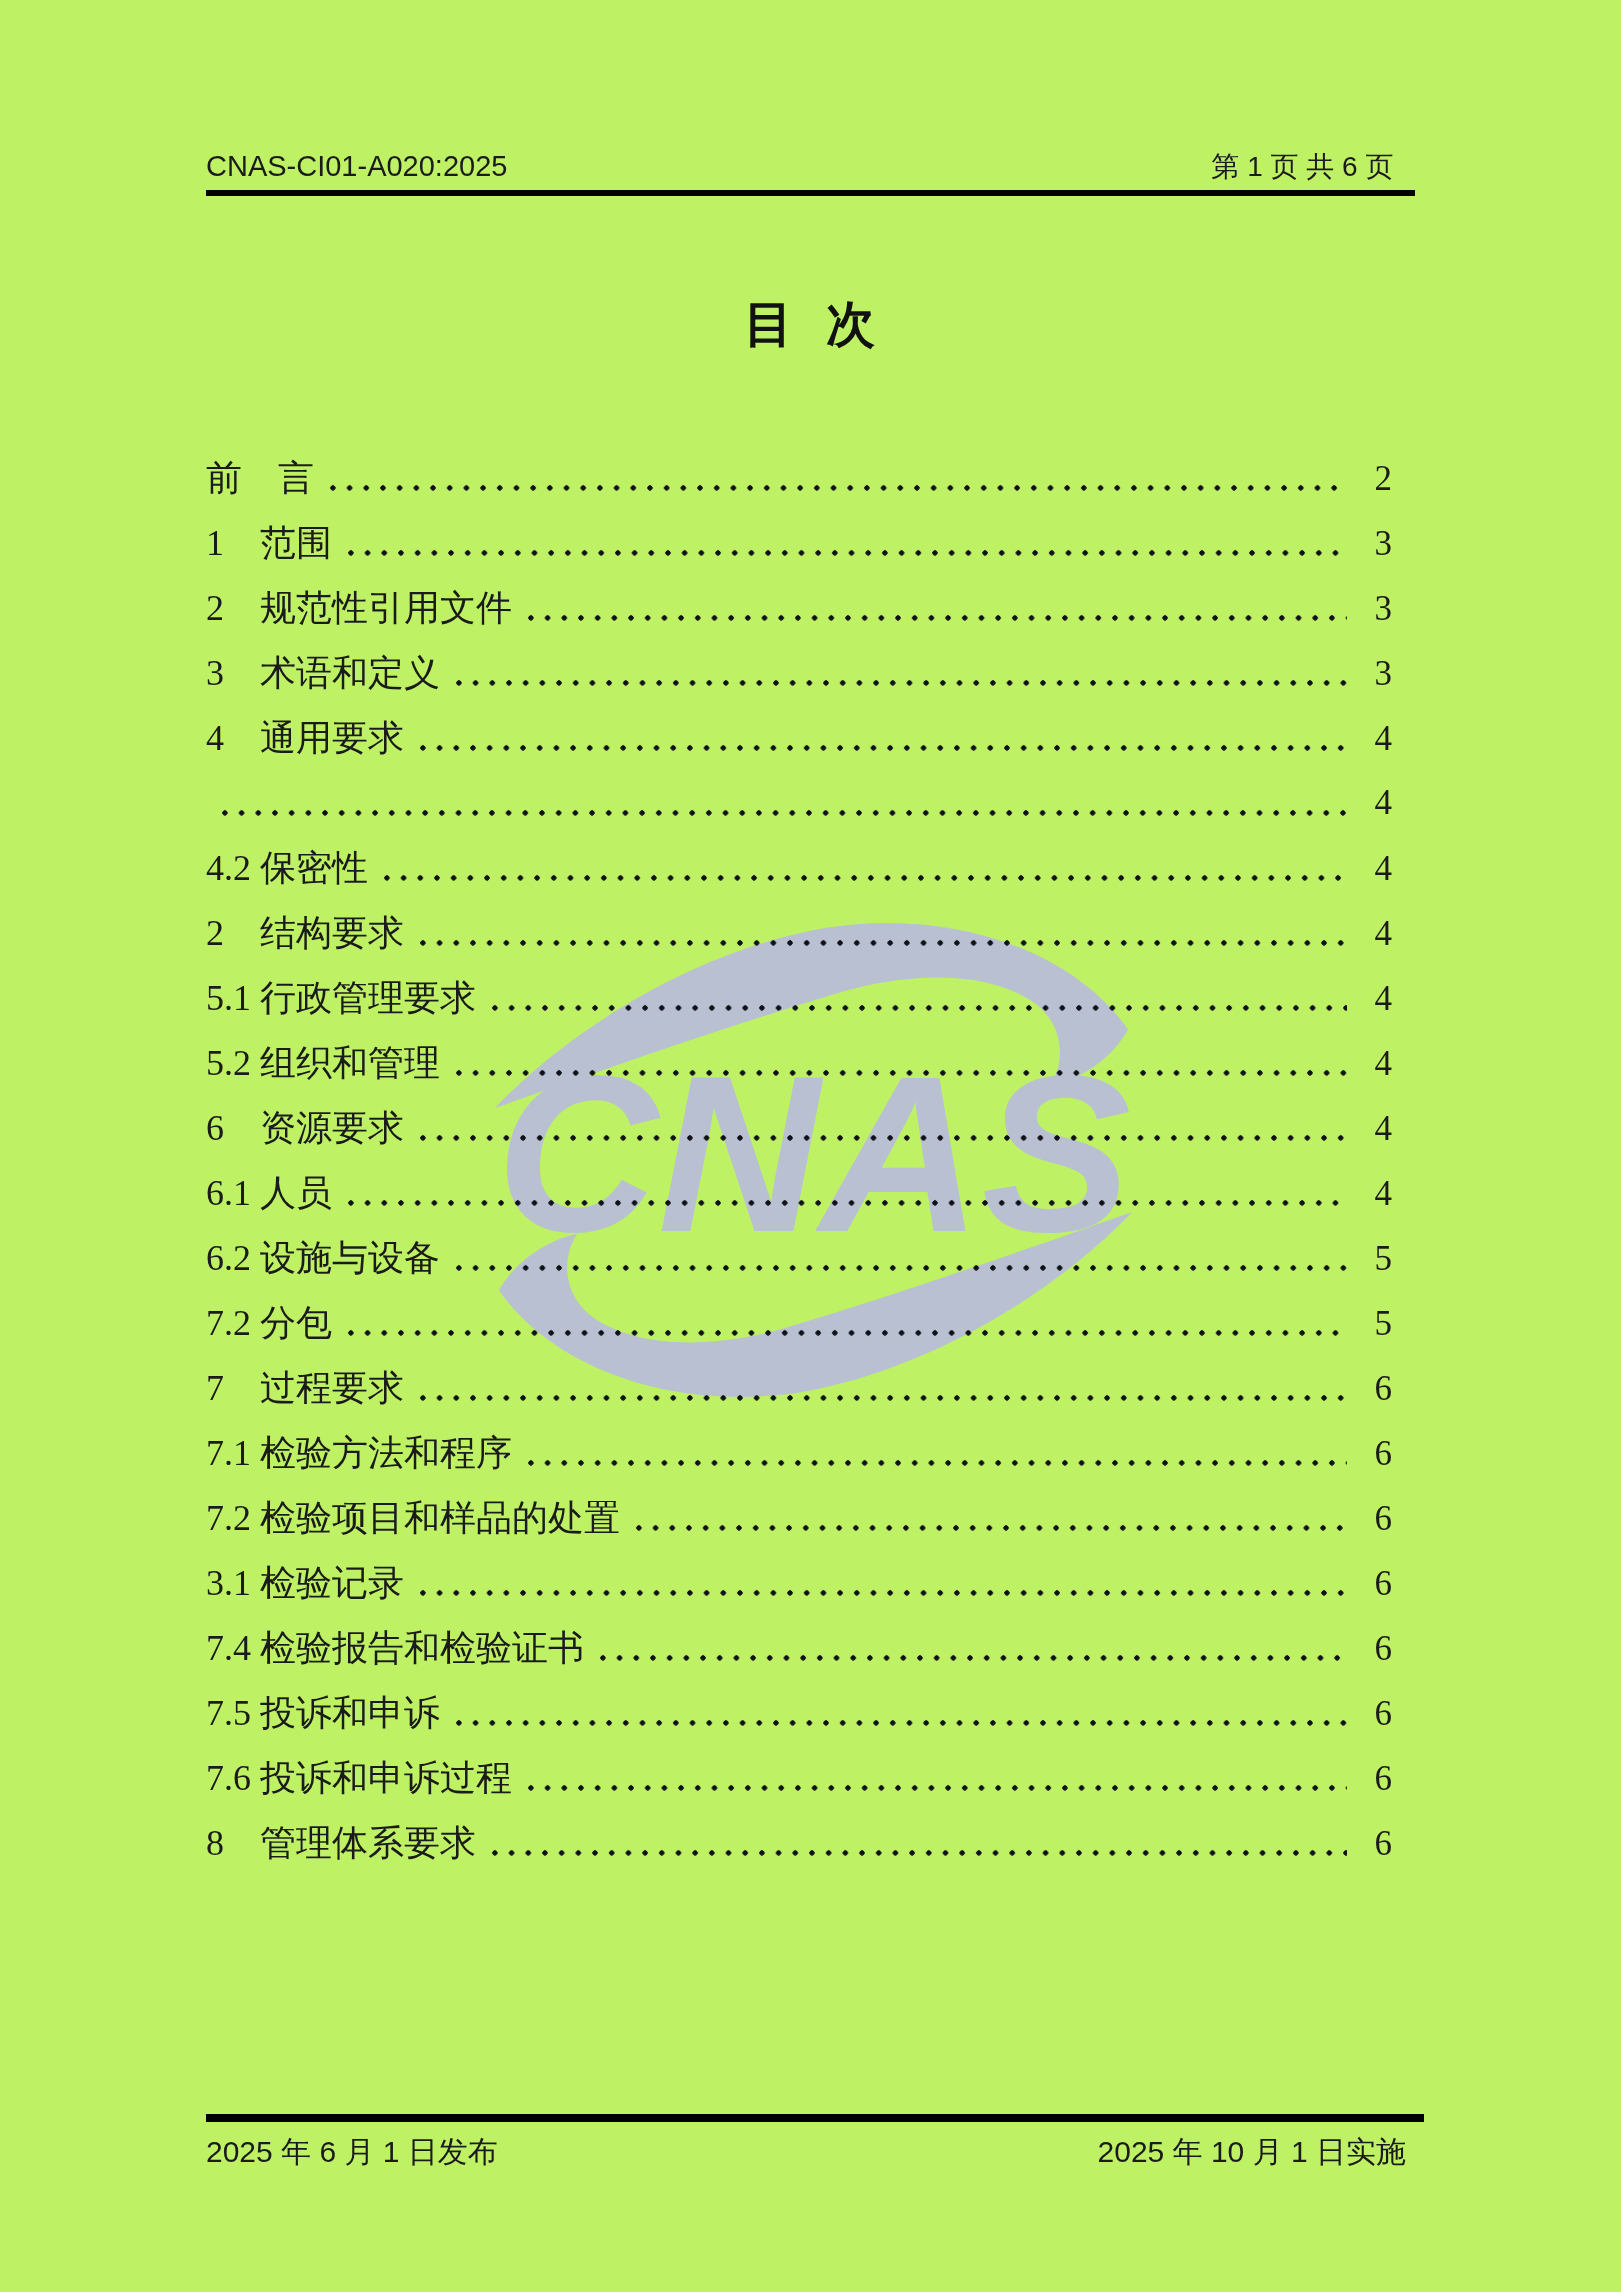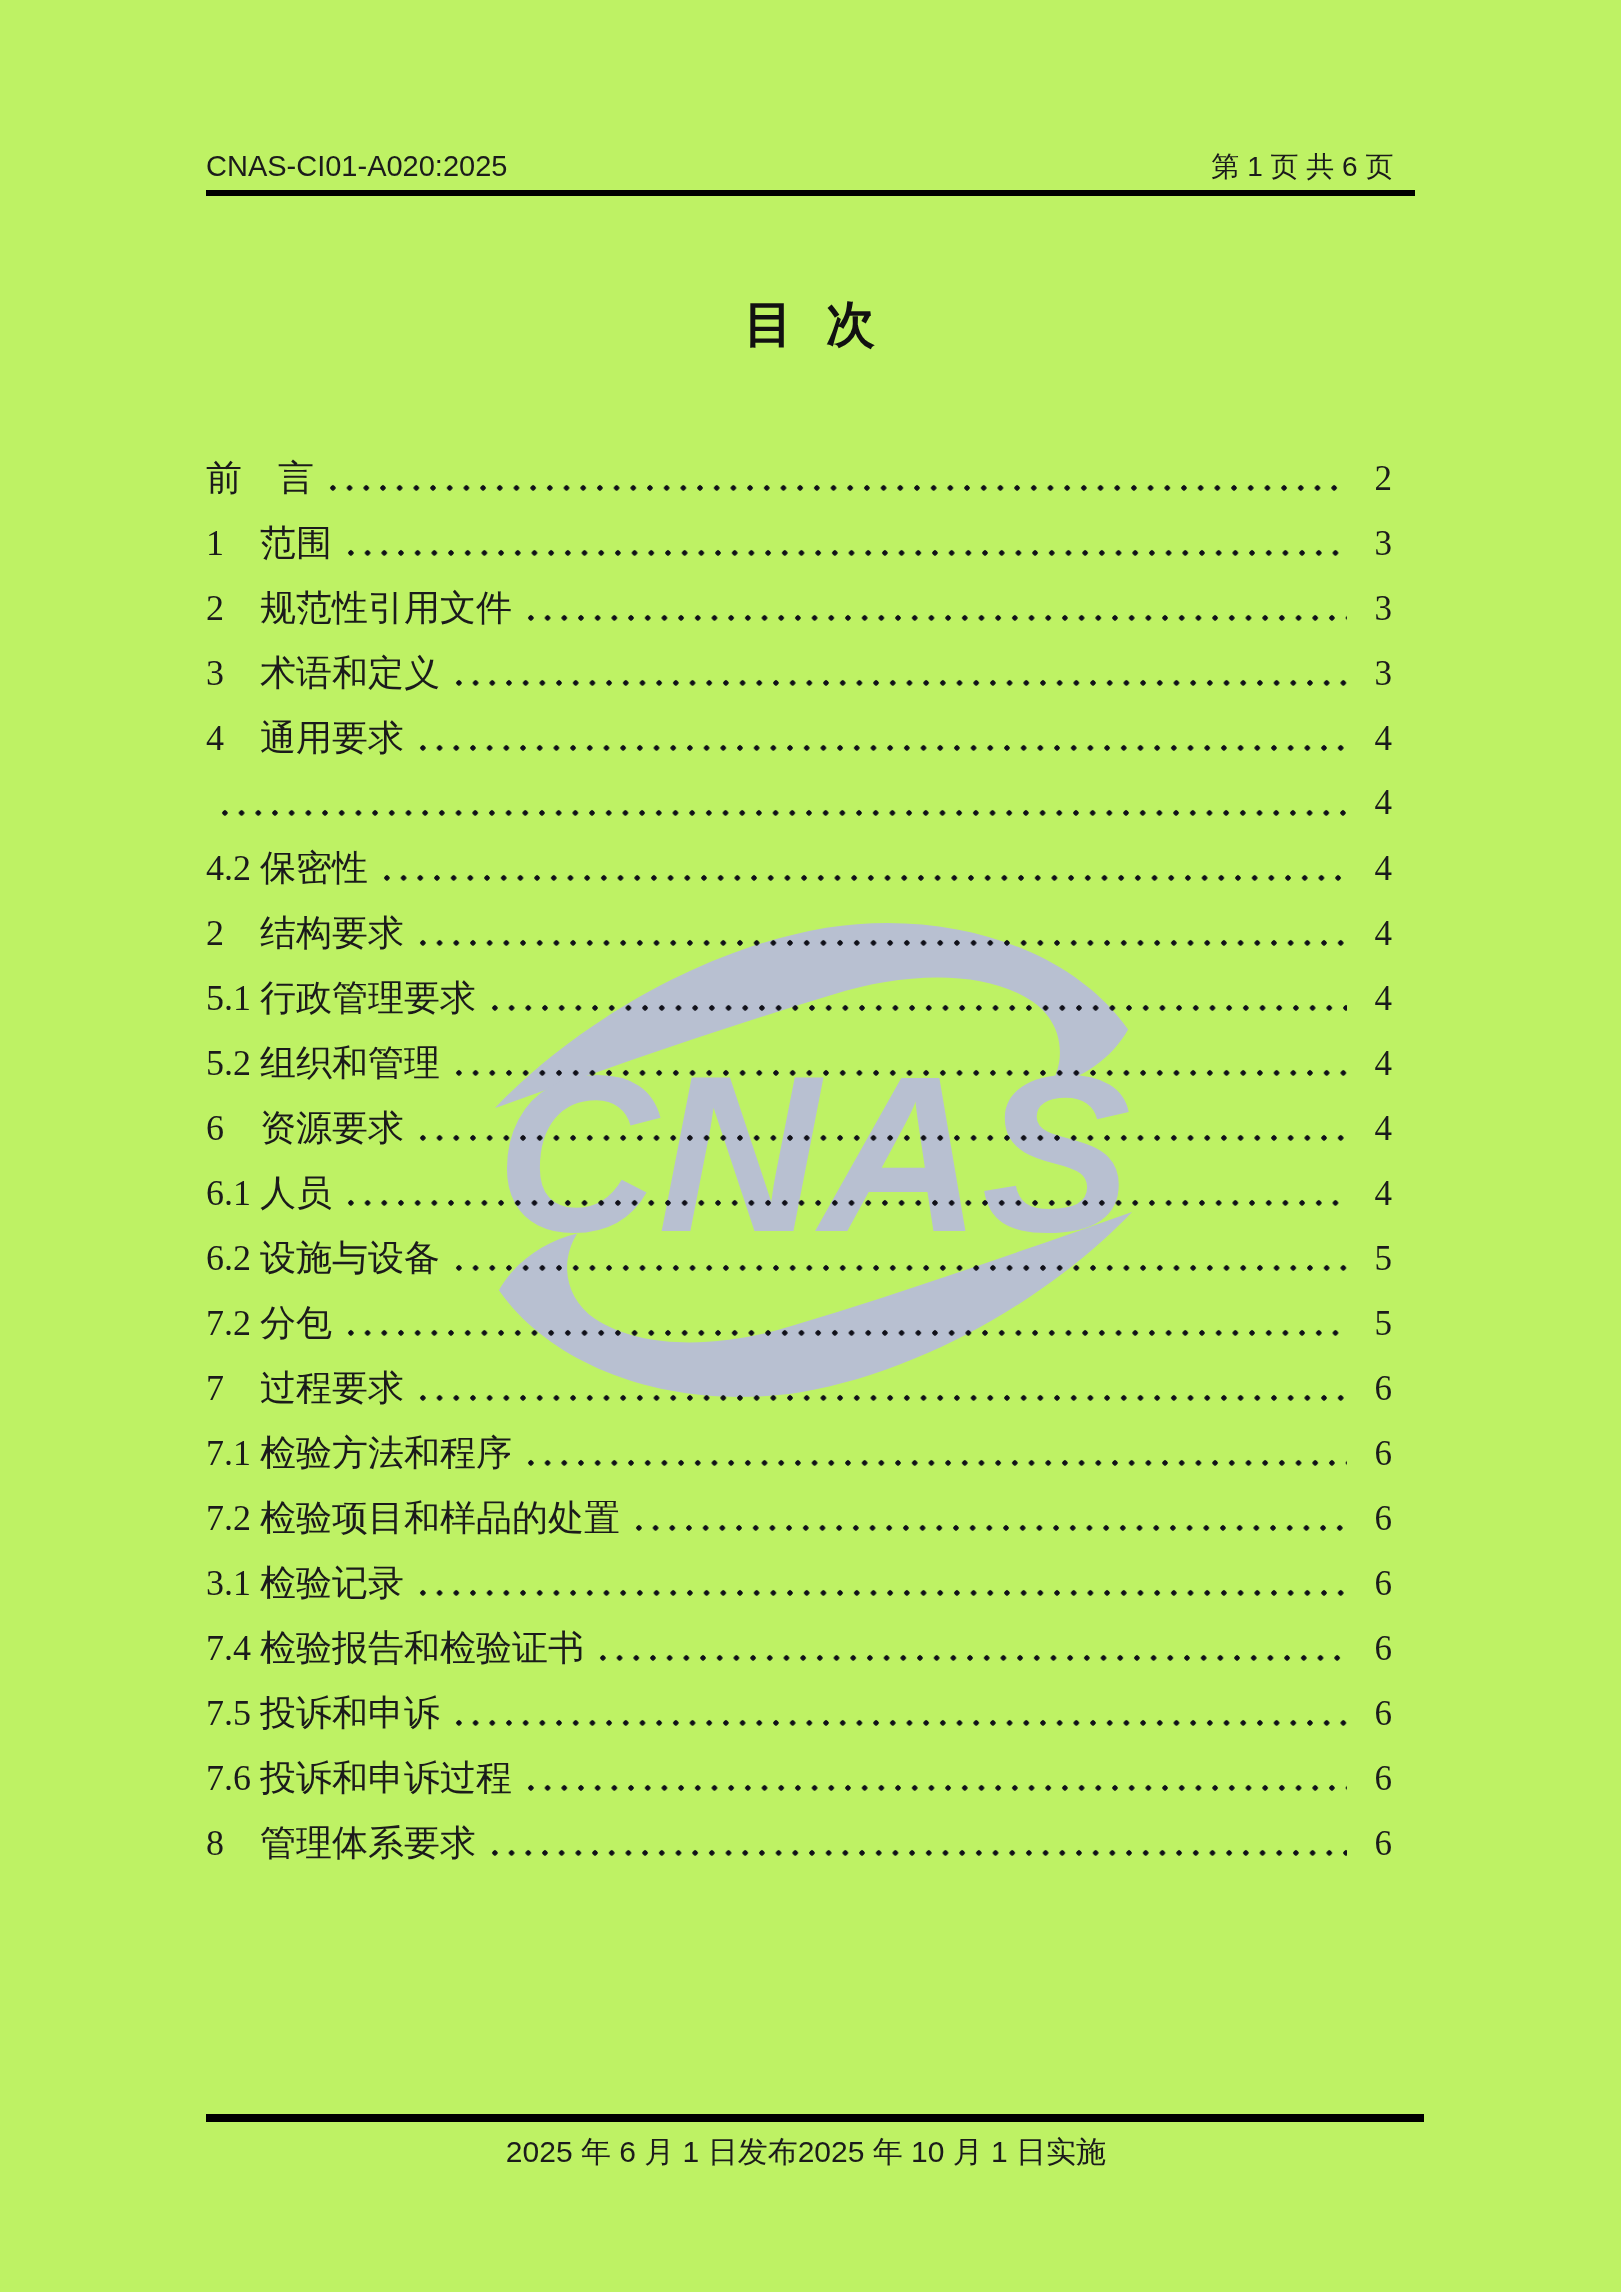--- a/index.html
+++ b/index.html
@@ -62,21 +62,21 @@
     background-size:16.7px 9.8px;
     background-repeat:repeat-x;
   }
   .pg{flex:0 0 auto;min-width:33px;text-align:right;font-size:35px;}
   
   .footer{
     position:absolute;left:206px;top:2114px;width:1218px;z-index:1;
   }
   .rule-bottom{height:7.8px;}
   .frow{
-    display:flex;justify-content:center;
+    display:flex;justify-content:space-between;
     margin-top:11.8px;
     font-family:"Liberation Sans","DejaVu Sans",sans-serif;
     font-size:30px;line-height:1.2;white-space:pre;
   }
   .frow .right{margin-right:18px;}
 </style>
 </head>
 <body>
 
 <div class="page">

